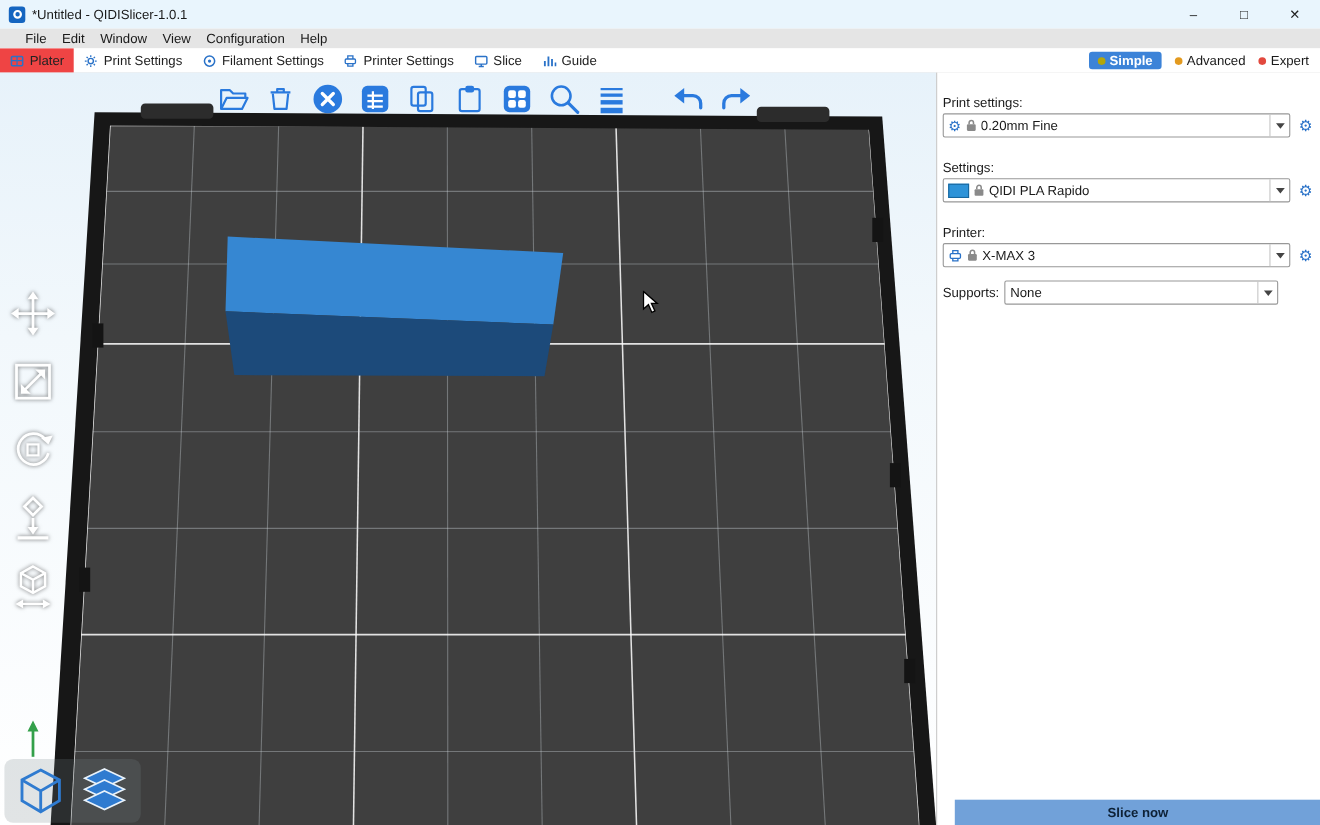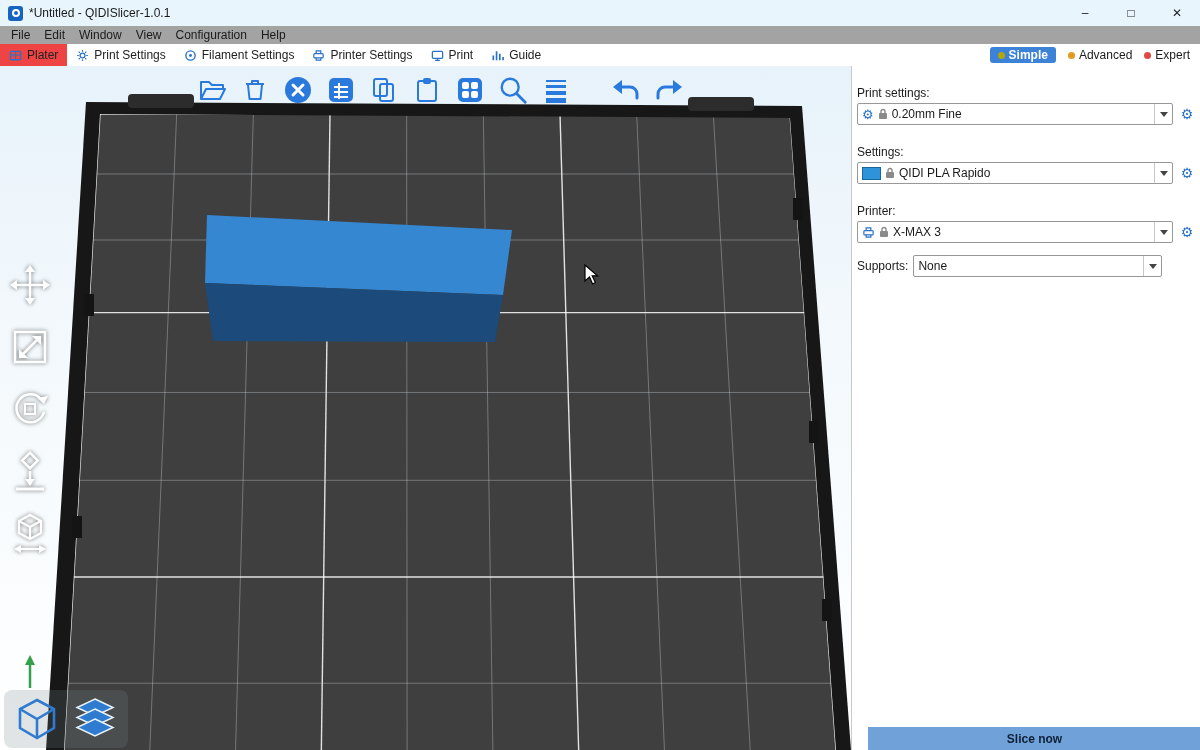--- a/index.html
+++ b/index.html
@@ -4,21 +4,21 @@
 <style>
   html,body{margin:0;padding:0;}
   body{width:1200px;height:750px;overflow:hidden;position:relative;
        font-family:"Liberation Sans", sans-serif;background:#fff;color:#1a1a1a;}
   .titlebar{height:26px;background:#e9f5fd;display:flex;align-items:center;padding-left:8px;font-size:12px;}
   .appicon{width:15px;height:15px;border-radius:3px;background:#1565c0;display:inline-block;position:relative;flex:0 0 auto;}
   .appicon::after{content:"";position:absolute;left:3.5px;top:3.5px;width:8px;height:8px;border:2px solid #fff;border-radius:50%;box-sizing:border-box;}
   .title{margin-left:6px;}
   .wincontrols{margin-left:auto;display:flex;height:100%;}
   .wc{width:46px;display:flex;align-items:center;justify-content:center;font-size:12px;color:#222;cursor:default;}
-  .menubar{height:18px;display:flex;align-items:center;font-size:12px;padding-left:4px;background:#a3a3a3;}
+  .menubar{height:18px;display:flex;align-items:center;font-size:12px;padding-left:16px;background:#e5e5e5;}
   .menu-item{padding:0 7px;}
   .tabbar{height:22px;display:flex;align-items:stretch;background:#fff;border-bottom:1px solid #d5d5d5;font-size:12px;}
   .tab{display:flex;align-items:center;gap:5px;padding:0 9px;color:#222;}
   .tab.active{background:#ef4444;}
   .tab svg{flex:0 0 auto;}
   .modes{margin-left:auto;display:flex;align-items:center;gap:12px;padding-right:10px;}
   .mode{display:flex;align-items:center;gap:4px;}
   .mode .dot{width:7px;height:7px;border-radius:50%;display:inline-block;}
   .mode.active{background:#3c83d8;color:#fff;font-weight:bold;padding:1px 8px;border-radius:3px;}
   
@@ -111,21 +111,21 @@
         <rect x="2" y="5" width="10" height="4.5" rx="1" fill="none" stroke="#2a72c8" stroke-width="1.3"></rect>
         <path d="M4.5 5 V2 h5 v3 M4.5 9.5 V12 h5 V9.5" fill="none" stroke="#2a72c8" stroke-width="1.3"></path>
       </svg>
     <span>Printer Settings</span>
   </div>
   <div class="tab">
     <svg width="13" height="13" viewBox="0 0 14 14">
         <rect x="1.5" y="2.5" width="11" height="7.5" rx="1" fill="none" stroke="#2a72c8" stroke-width="1.4"></rect>
         <path d="M7 10 v2 M4.5 12.3 h5" stroke="#2a72c8" stroke-width="1.4" fill="none"></path>
       </svg>
-    <span>Print</span>
+    <span>Slice</span>
   </div>
   <div class="tab">
     <svg width="13" height="13" viewBox="0 0 14 14">
         <path d="M2.5 12 V7 M6 12 V2.5 M9.5 12 V5 M13 12 V8.5" stroke="#2a72c8" stroke-width="1.8" fill="none"></path>
       </svg>
     <span>Guide</span>
   </div>
   <div class="modes">
     <span class="mode active">
         <span class="dot" style="background: rgb(179, 166, 10);"></span>

